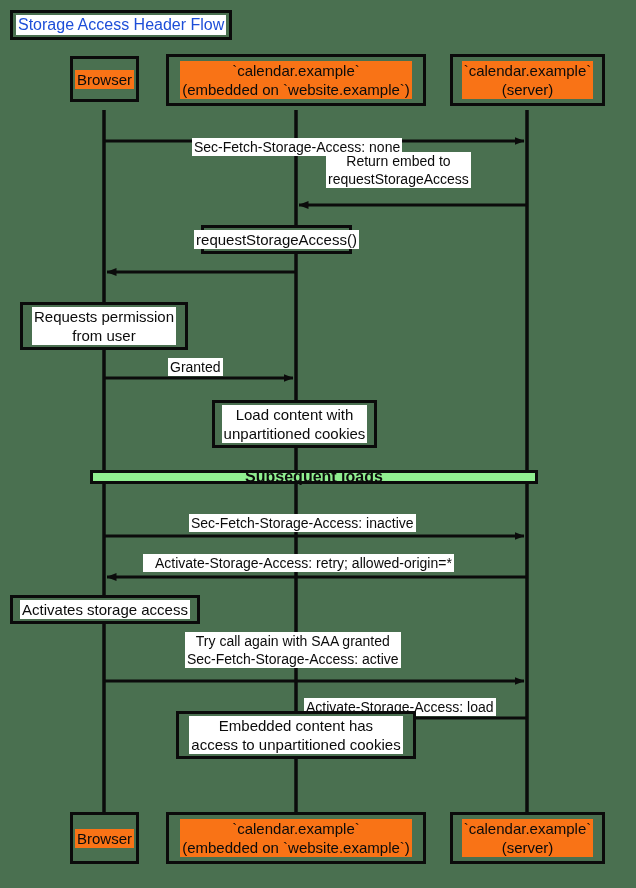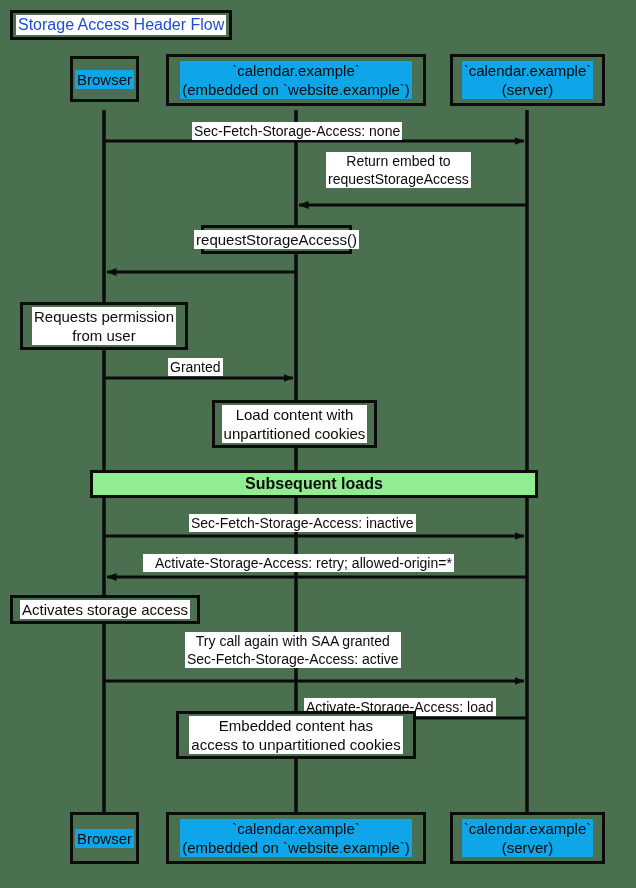--- a/index.html
+++ b/index.html
@@ -49,21 +49,21 @@
   .participant {
     position: absolute;
     border: 3px solid #0b0b0b;
     background: #4a7050;
     box-sizing: border-box;
     display: flex;
     align-items: center;
     justify-content: center;
   }
   .participant .plabel {
-    background: #0ea5e9;
+    background: #f97316;
     color: #0b0b0b;
     font-size: 15px;
     line-height: 19px;
     text-align: center;
     padding: 0 2px;
     white-space: pre;
     display: block;
   }
   
   .msg-label {
@@ -159,21 +159,21 @@
   <div class="participant" style="left:166px; top:54px; width:260px; height:52px;">
     <span class="plabel">`calendar.example`
 (embedded on `website.example`)</span>
   </div>
 
   <div class="participant" style="left:450px; top:54px; width:155px; height:52px;">
     <span class="plabel">`calendar.example`
 (server)</span>
   </div>
 
-  <div class="msg-label" style="left:192px; top:122px;">Sec-Fetch-Storage-Access: none</div>
+  <div class="msg-label" style="left:192px; top:138px;">Sec-Fetch-Storage-Access: none</div>
 
   <div class="msg-label" style="left:326px; top:152px;text-align:center;">Return embed to
 requestStorageAccess</div>
 
   <div class="msg-label" style="left:168px; top:358px;">Granted</div>
 
   <div class="msg-label" style="left:189px; top:514px;">Sec-Fetch-Storage-Access: inactive</div>
 
   <div class="msg-label" style="left:143px; top:554px;padding-left:12px;">Activate-Storage-Access: retry; allowed-origin=*</div>
 
@@ -198,21 +198,21 @@
   <div class="note" style="left:212px; top:400px; width:165px; height:48px;">
     <span class="ntxt">Load content with
 unpartitioned cookies</span>
   </div>
 
   <div class="note" style="left:176px; top:711px; width:240px; height:48px;">
     <span class="ntxt">Embedded content has
 access to unpartitioned cookies</span>
   </div>
 
-  <div class="divider" style="left:90px; top:470px; width:448px; height:28px; background:#90ee90;">
+  <div class="divider" style="left:90px; top:470px; width:448px; height:14px; background:#90ee90;">
     <span class="dtxt">Subsequent loads</span>
   </div>
 
   <div class="participant" style="left:70px; top:812px; width:69px; height:52px;">
     <span class="plabel">Browser</span>
   </div>
 
   <div class="participant" style="left:166px; top:812px; width:260px; height:52px;">
     <span class="plabel">`calendar.example`
 (embedded on `website.example`)</span>

